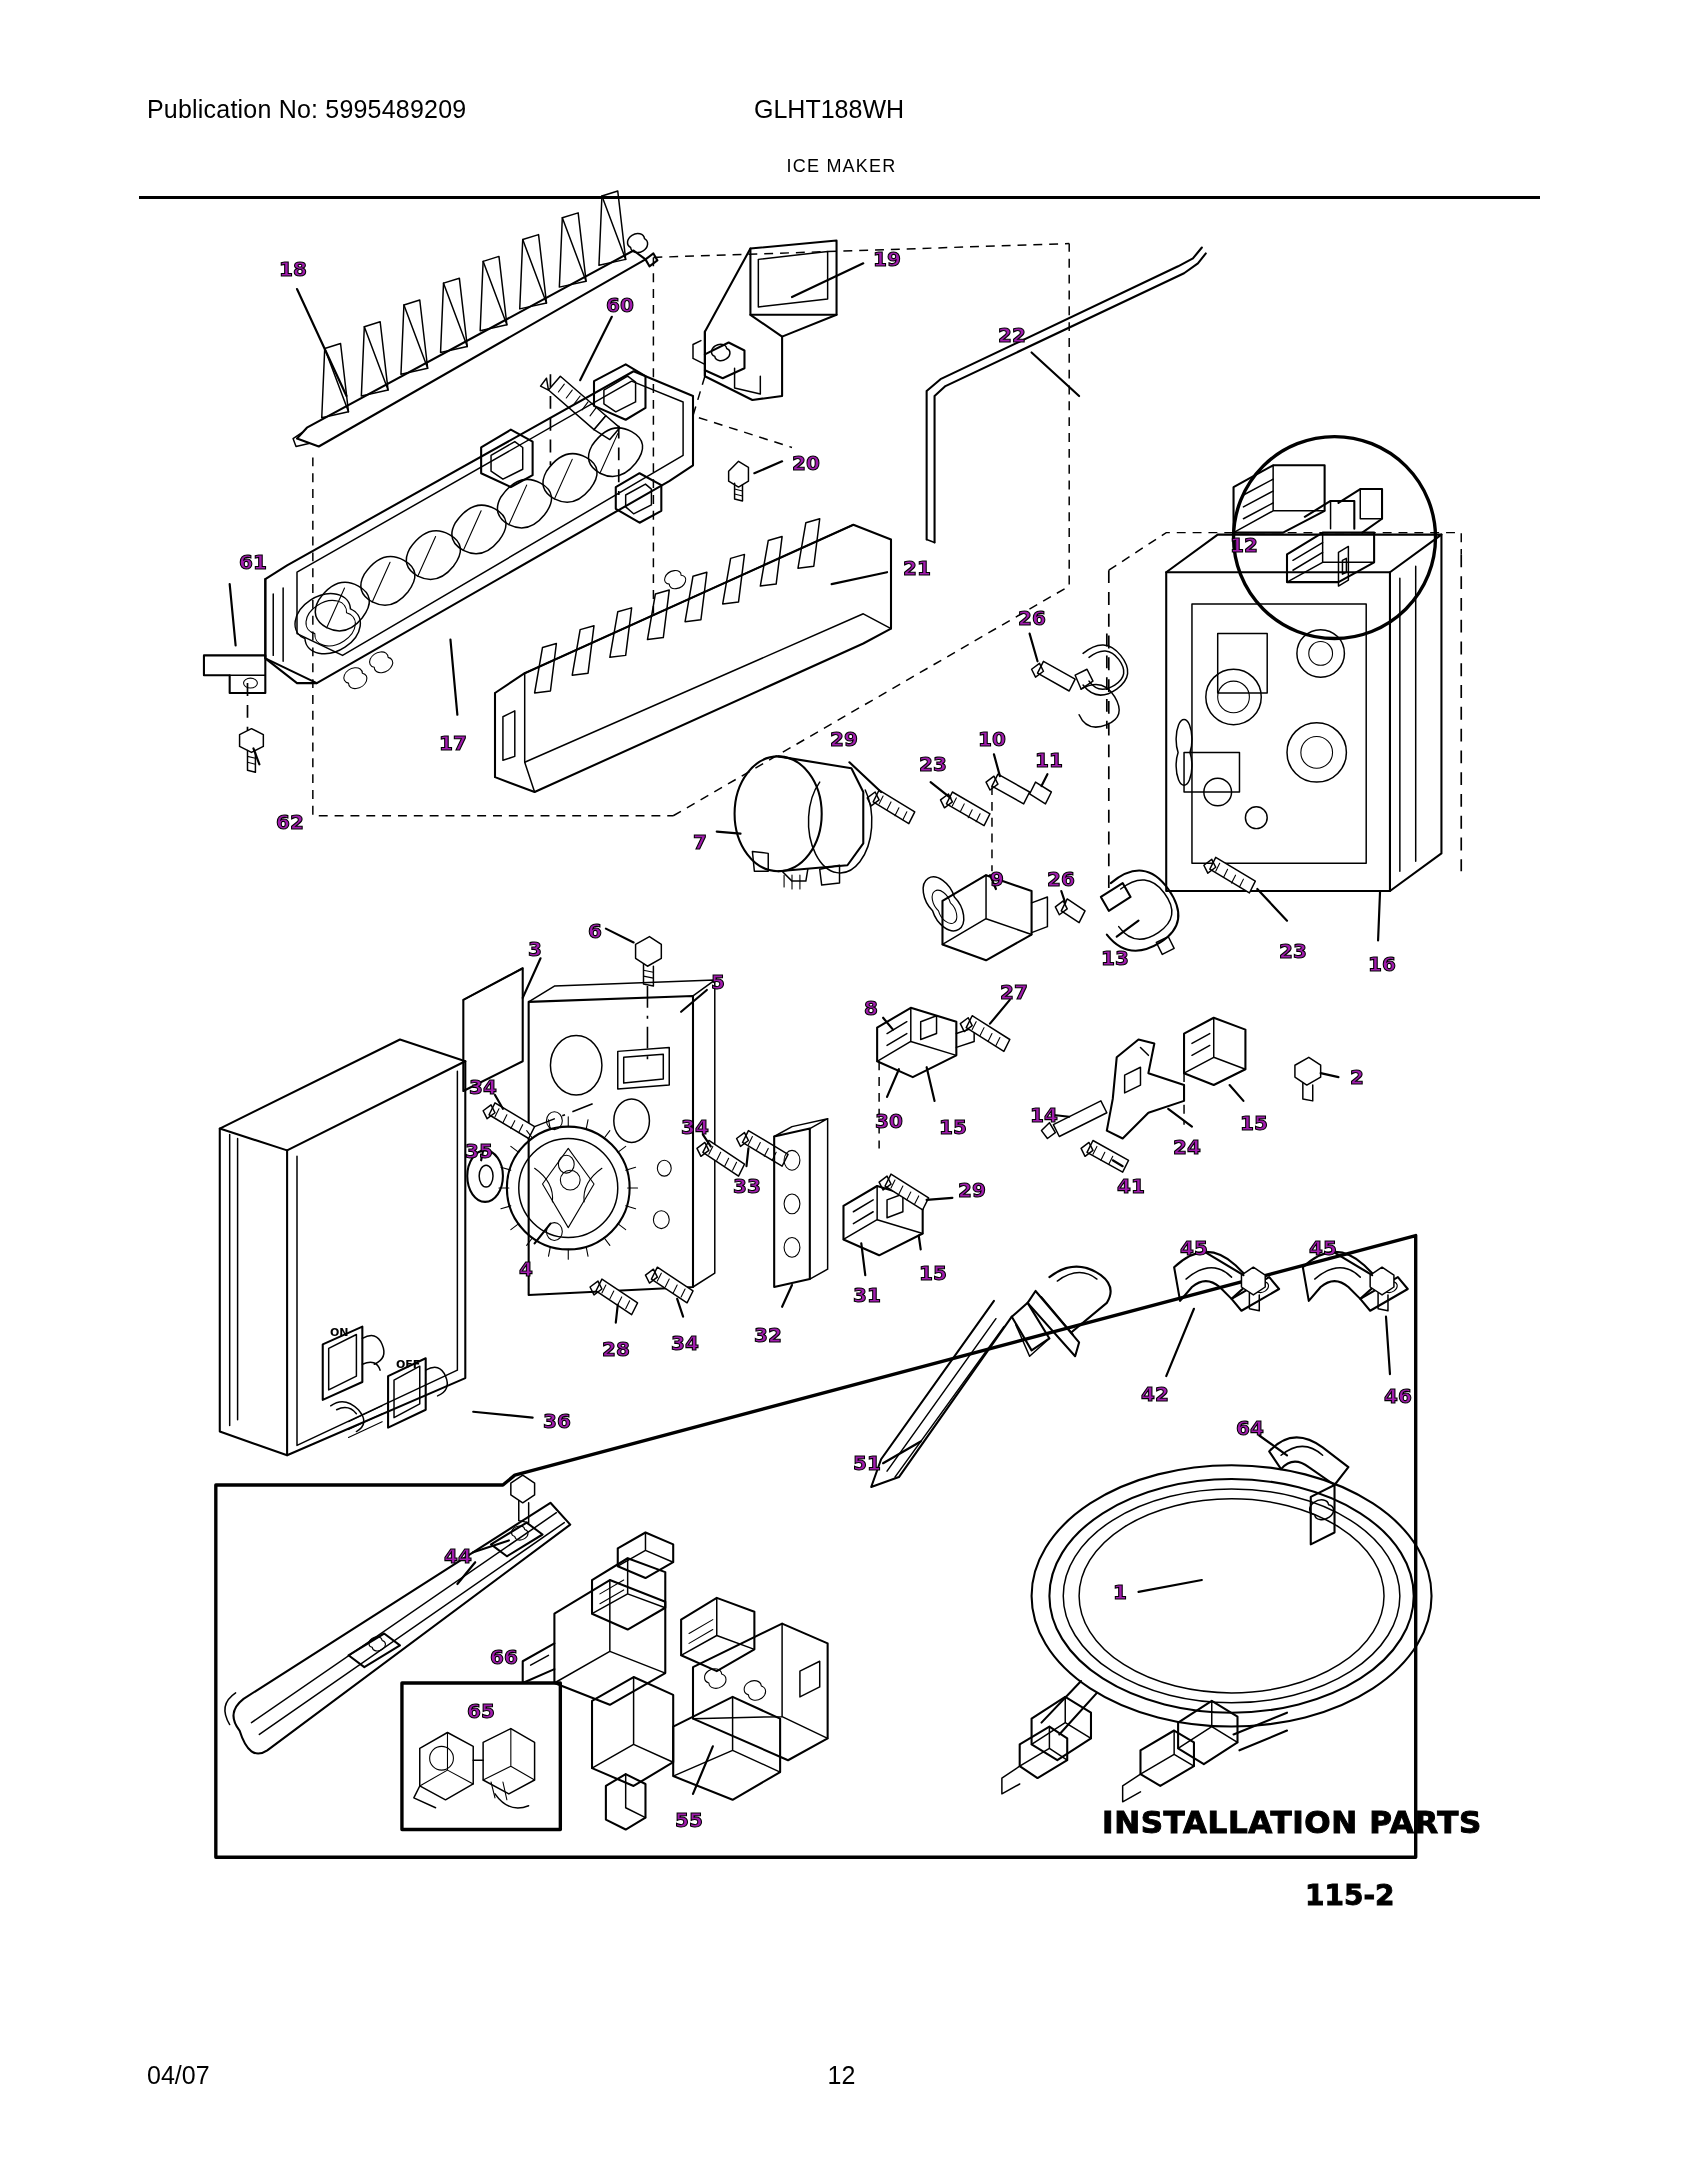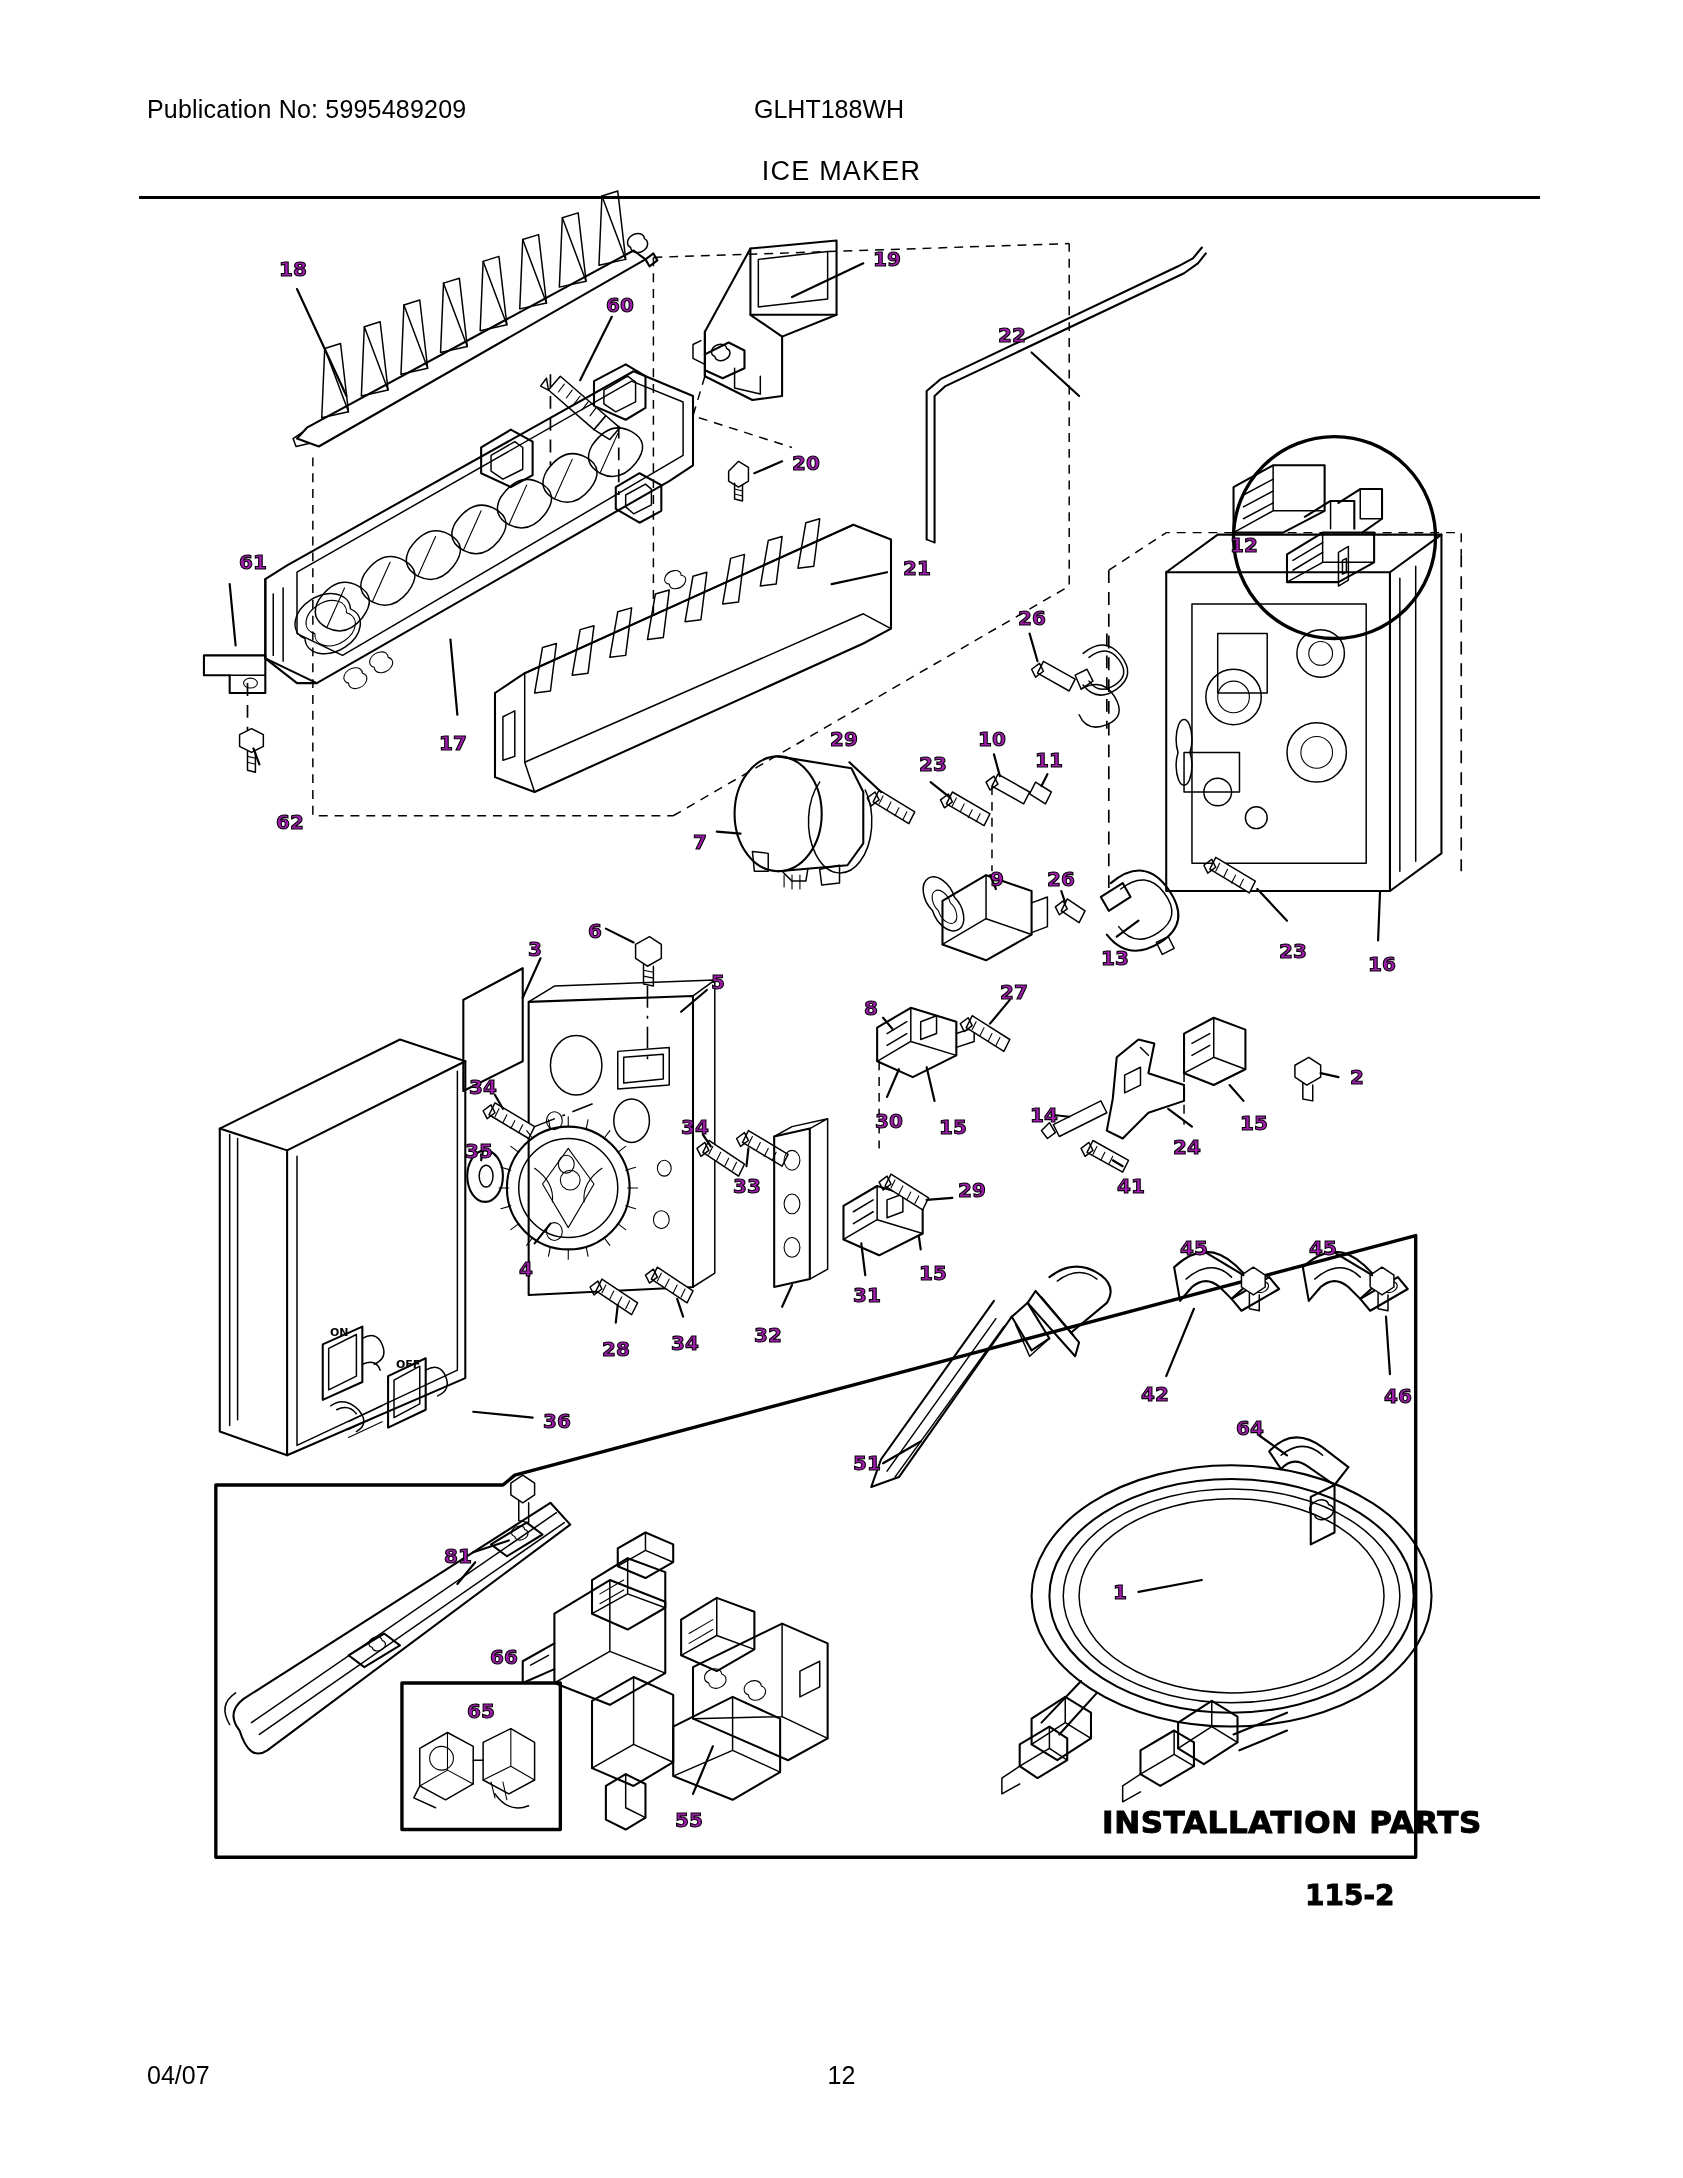--- a/index.html
+++ b/index.html
@@ -34,21 +34,21 @@
     position: absolute;
     left: 754px; top: 95px;
     font-size: 25px;
     white-space: nowrap;
   }
   .hdr-title {
     position: absolute;
     left: 0; top: 156px;
     width: 1683px;
     text-align: center;
-    font-size: 27px;
+    font-size: 18px;
     letter-spacing: 1.2px;
   }
   .hdr-rule {
     position: absolute;
     left: 139px; top: 196px;
     width: 1401px;
     height: 3px;
     background: #000;
   }
 
@@ -772,21 +772,21 @@
       <div class="callout" style="left: 602px; top: 1339px;">28</div>
       <div class="callout" style="left: 671px; top: 1333px;">34</div>
       <div class="callout" style="left: 543px; top: 1411px;">36</div>
       <div class="callout" style="left: 1180px; top: 1238px;">45</div>
       <div class="callout" style="left: 1309px; top: 1238px;">45</div>
       <div class="callout" style="left: 1141px; top: 1384px;">42</div>
       <div class="callout" style="left: 1384px; top: 1386px;">46</div>
       <div class="callout" style="left: 1236px; top: 1418px;">64</div>
       <div class="callout" style="left: 853px; top: 1453px;">51</div>
       <div class="callout" style="left: 1113px; top: 1582px;">1</div>
-      <div class="callout" style="left: 444px; top: 1546px;">81</div>
+      <div class="callout" style="left: 444px; top: 1546px;">44</div>
       <div class="callout" style="left: 490px; top: 1647px;">66</div>
       <div class="callout" style="left: 467px; top: 1701px;">65</div>
       <div class="callout" style="left: 675px; top: 1810px;">55</div>
     </div>
 
   <div class="onoff-txt" style="left:330px; top:1326px;">ON</div>
   <div class="onoff-txt" style="left:396px; top:1358px;">OFF</div>
 
   <div class="ip-label" style="left:1102px; top:1804px;">INSTALLATION PARTS</div>
 

